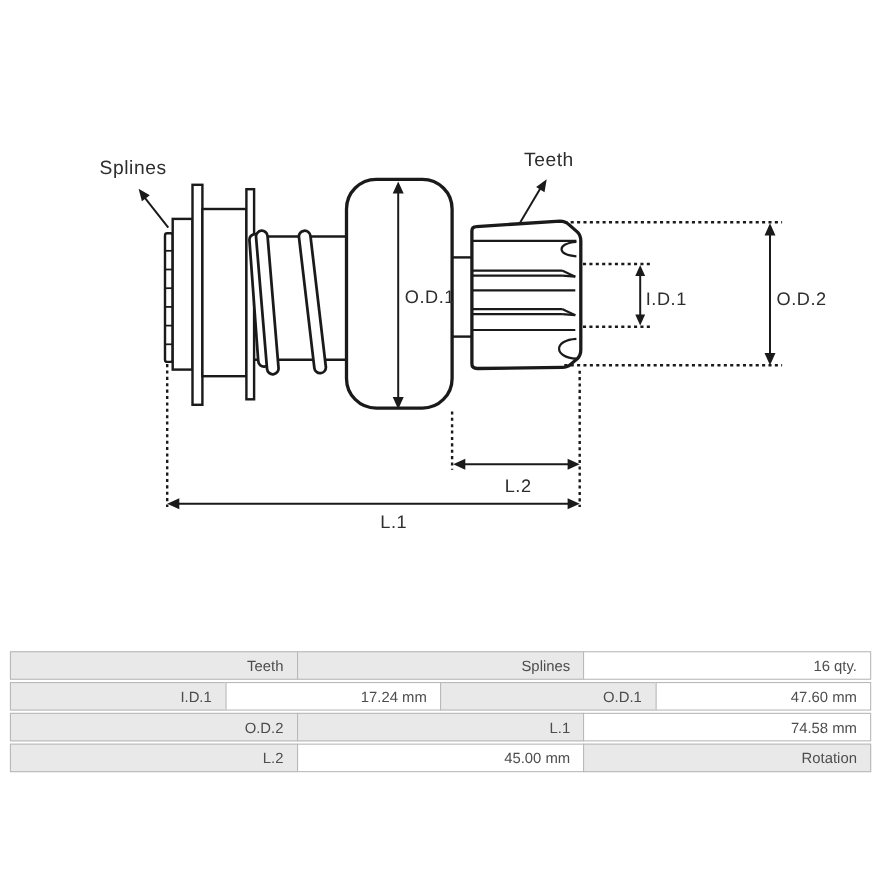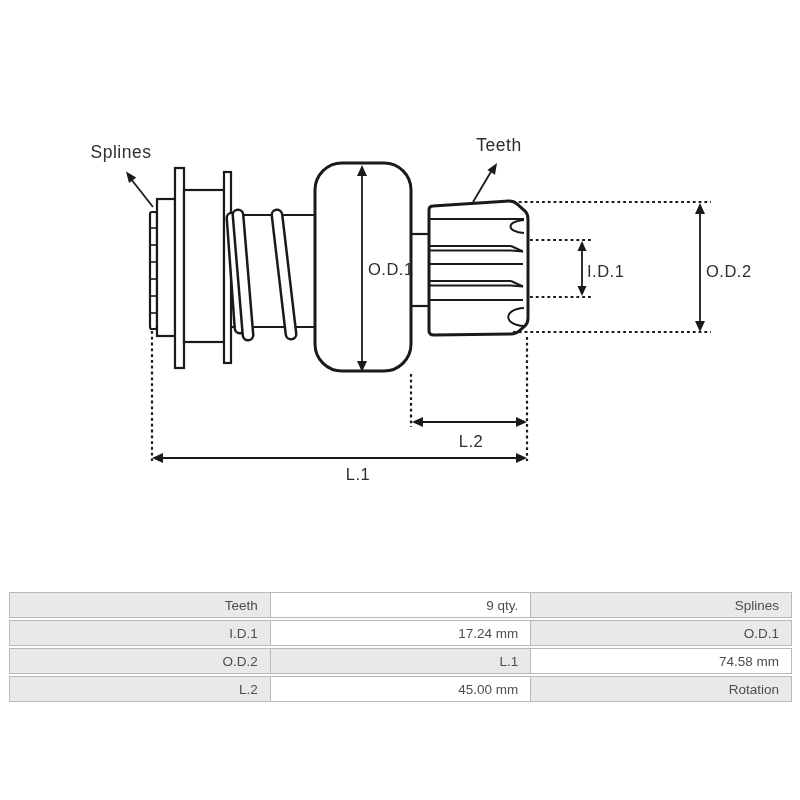--- a/index.html
+++ b/index.html
@@ -172,28 +172,29 @@
       <polygon points="152,458 163,453 163,463" fill="#1a1a1a"></polygon>
       <polygon points="527,458 516,453 516,463" fill="#1a1a1a"></polygon>
       <text class="lbl-dim" x="358" y="480" text-anchor="middle">L.1</text>
     </g>
   </svg>
 
   <div class="spec-table">
 
     <div class="spec-row">
       <div class="cell label">Teeth</div>
-      <div class="cell value">9 qty.</div>
       <div class="cell label">Splines</div>
+      <div class="cell value">16 qty.</div>
     </div>
 
     <div class="spec-row">
       <div class="cell label">I.D.1</div>
       <div class="cell value">17.24 mm</div>
       <div class="cell label">O.D.1</div>
+      <div class="cell value">47.60 mm</div>
     </div>
 
     <div class="spec-row">
       <div class="cell label">O.D.2</div>
       <div class="cell label">L.1</div>
       <div class="cell value">74.58 mm</div>
     </div>
 
     <div class="spec-row">
       <div class="cell label">L.2</div>

